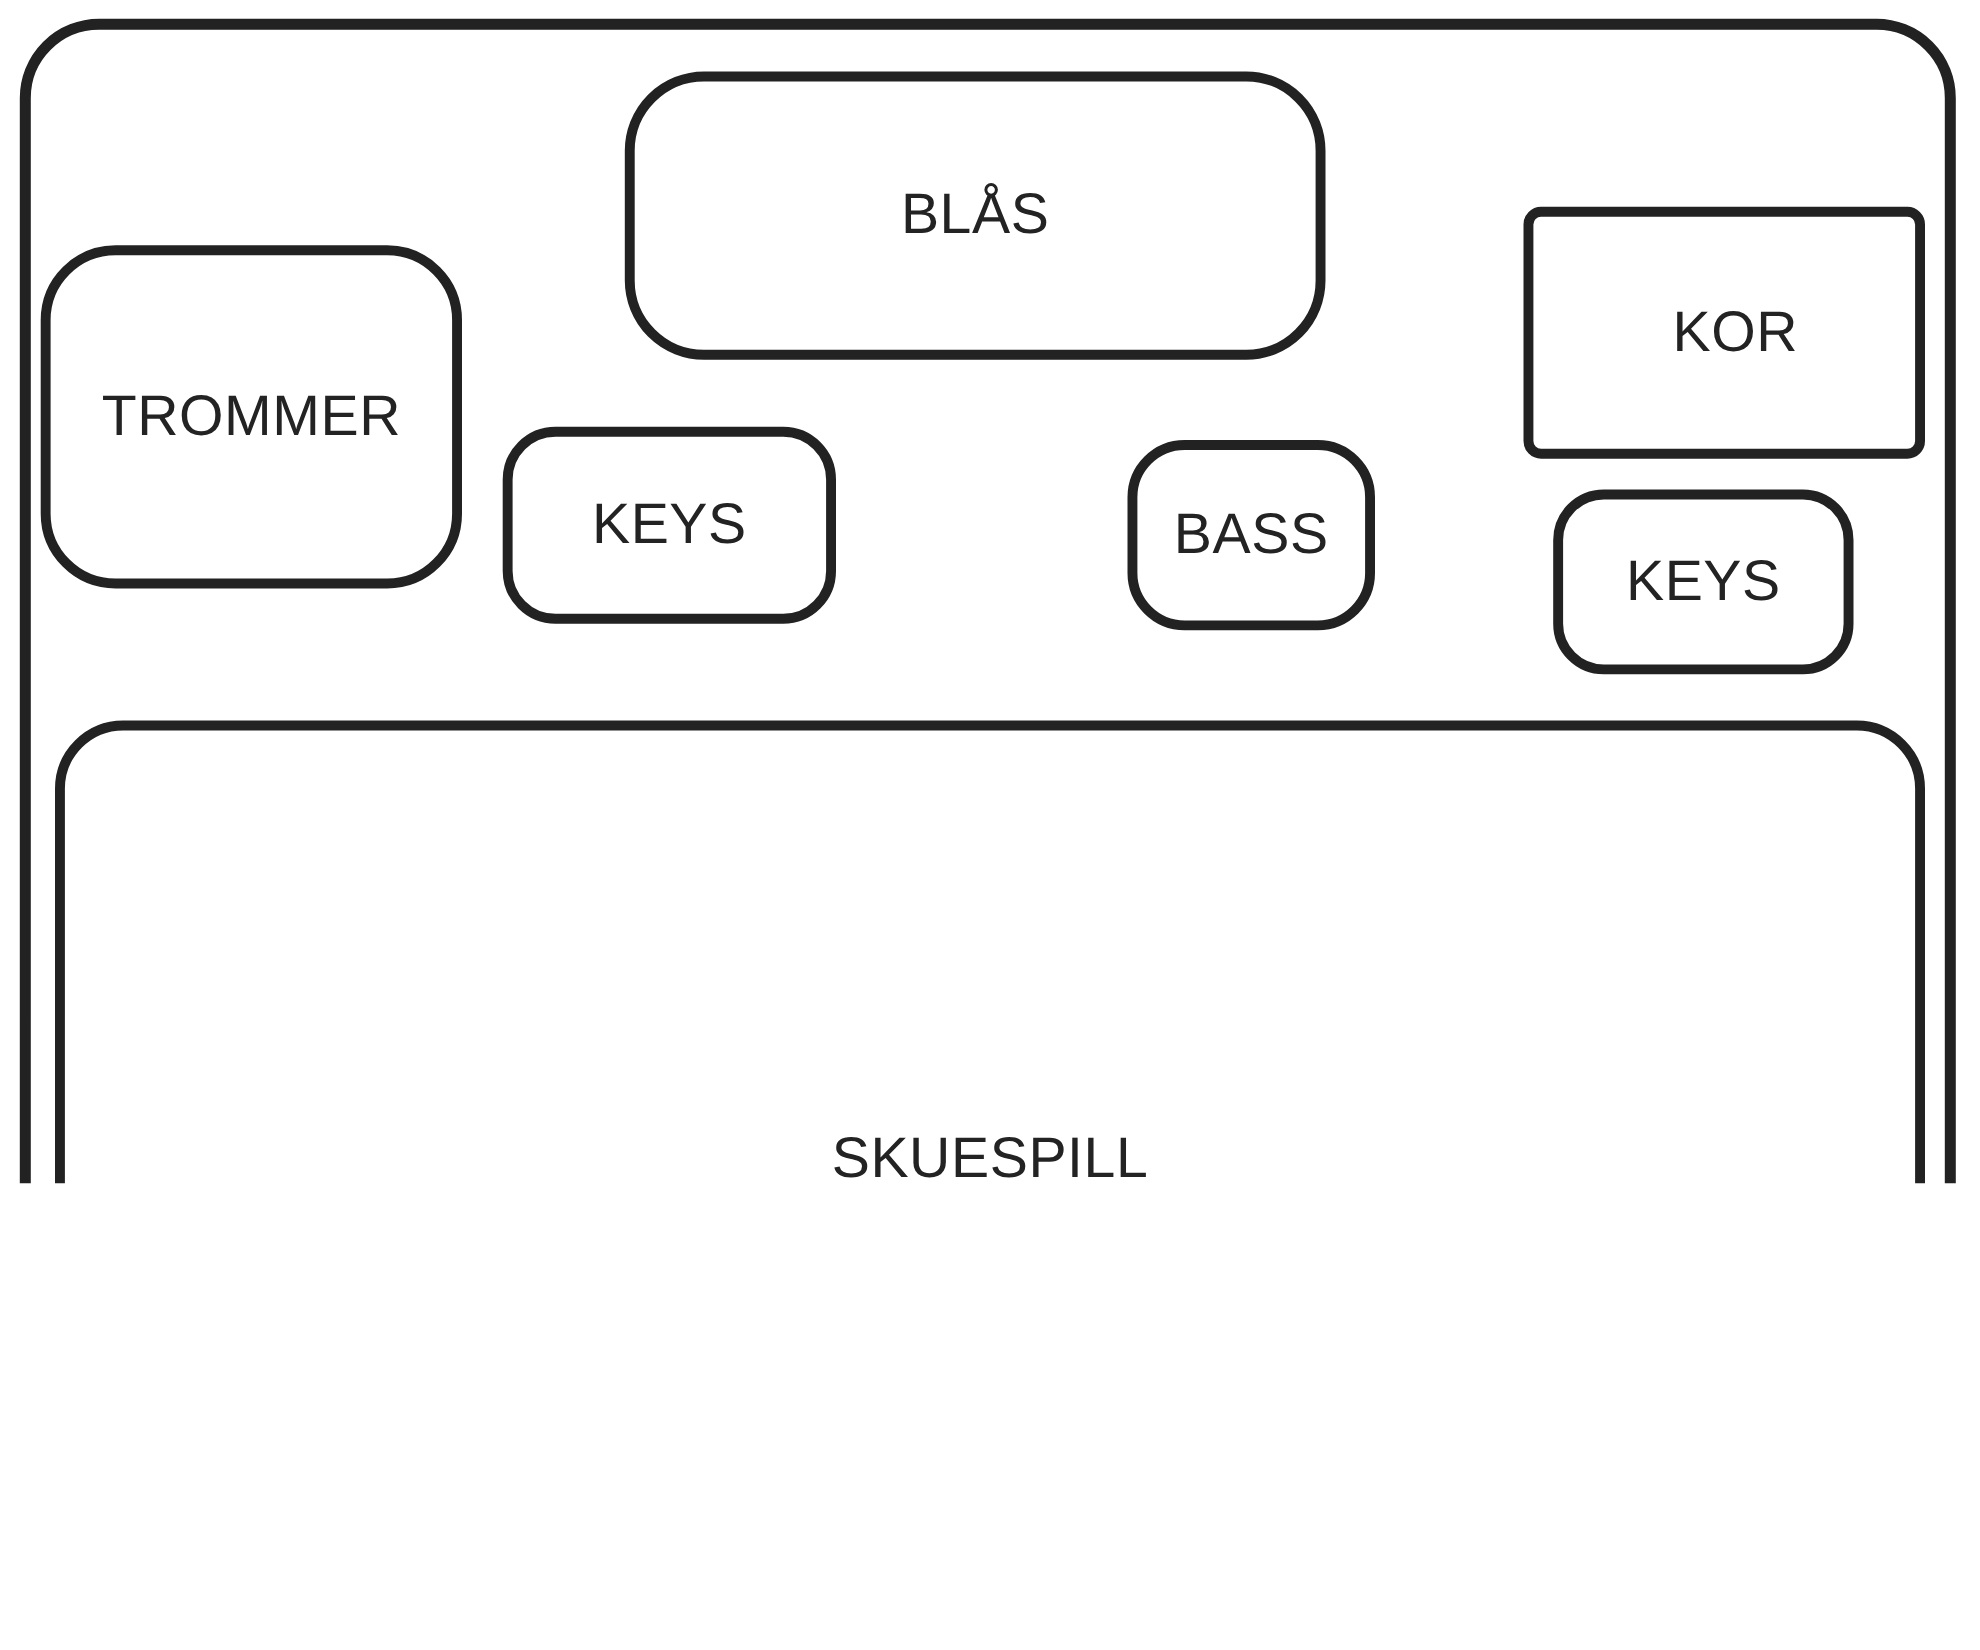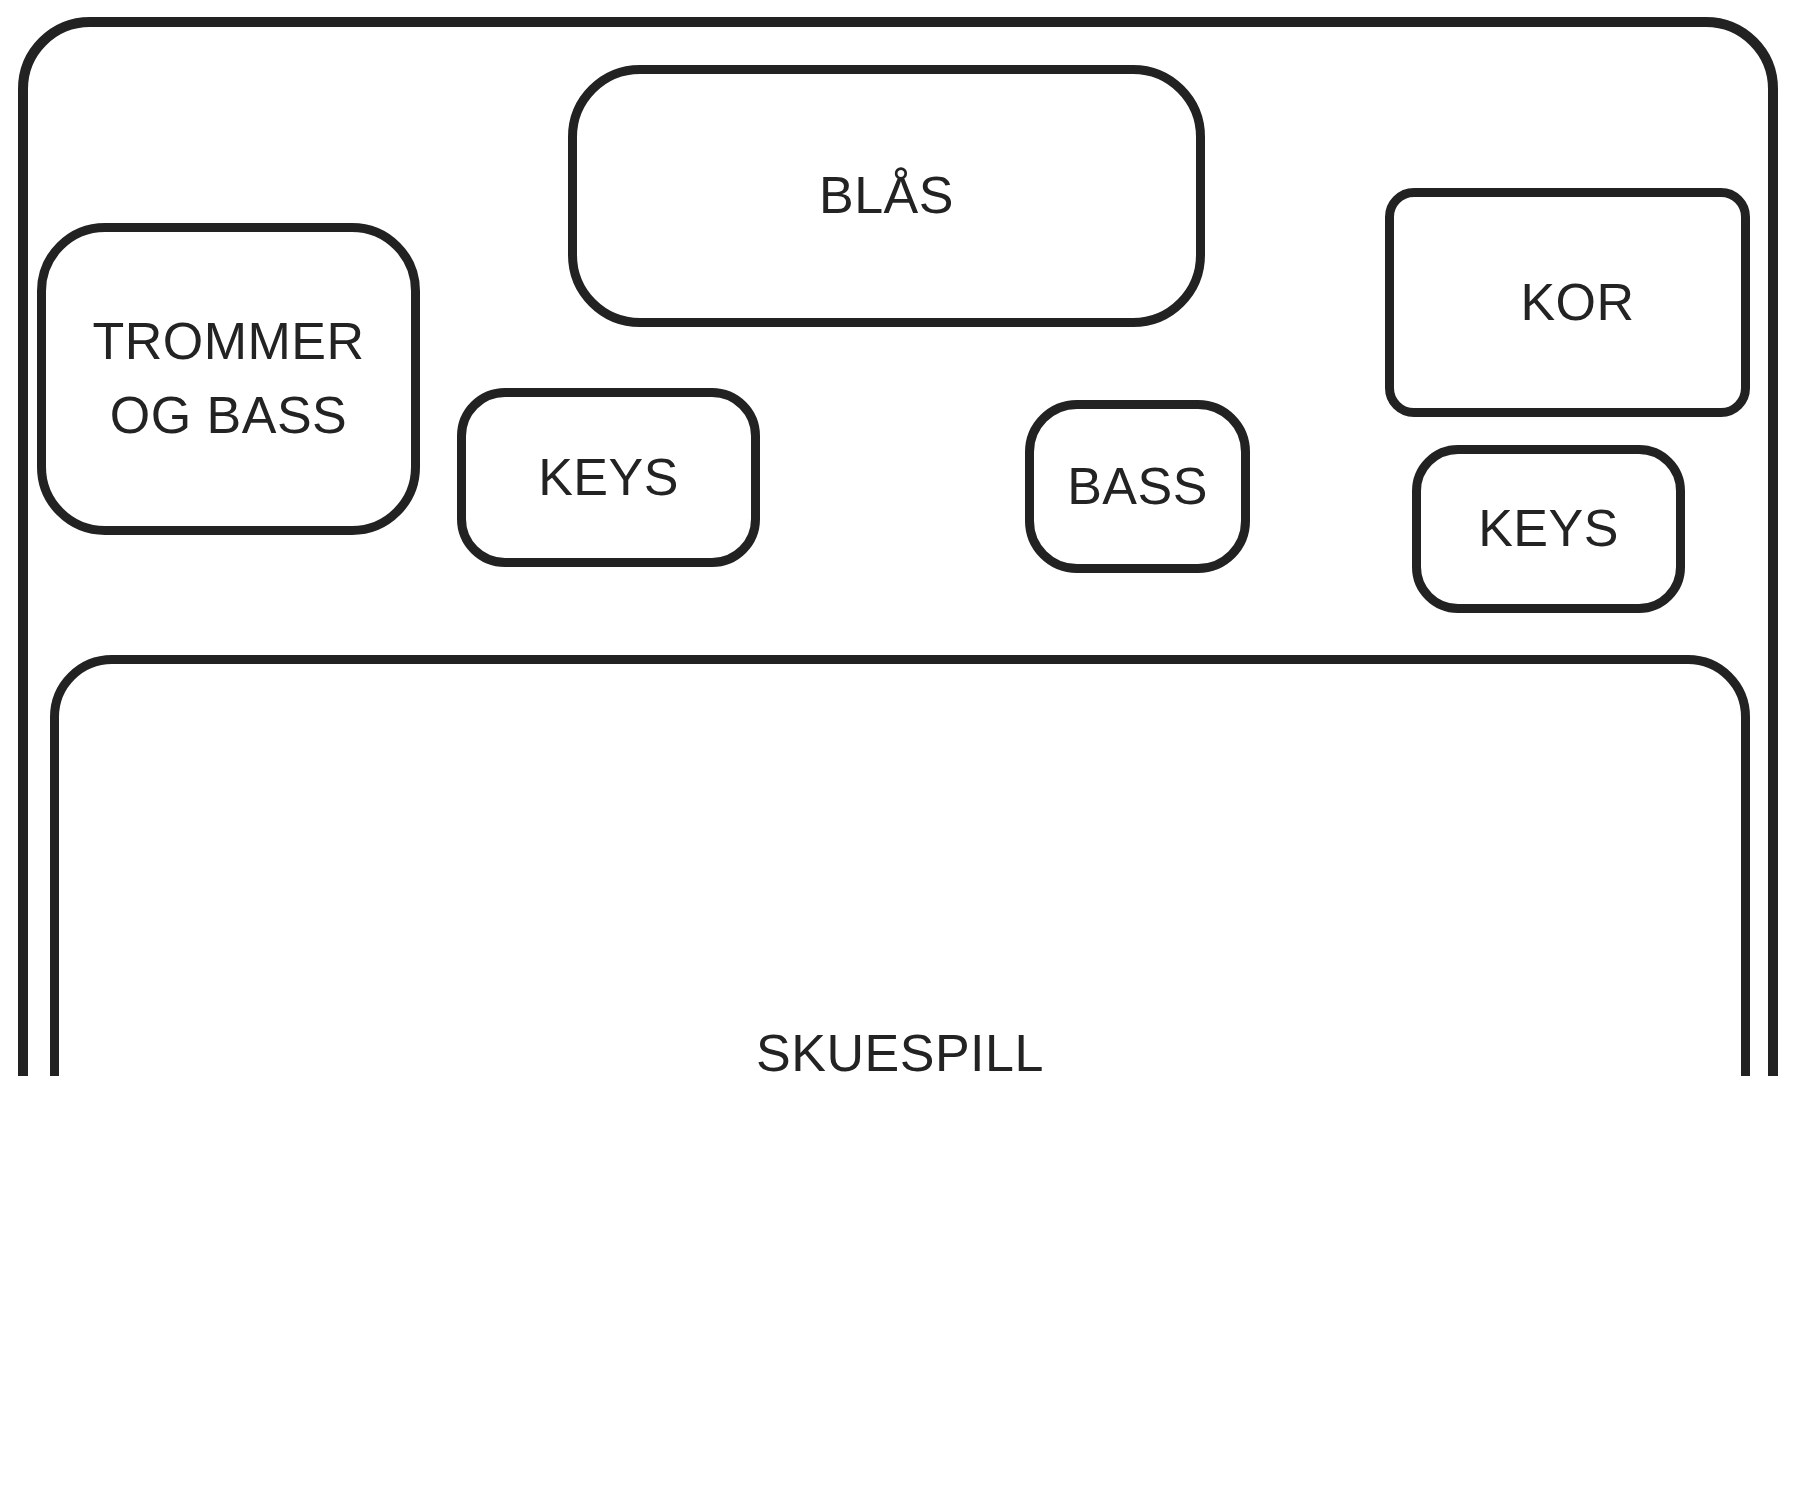--- a/index.html
+++ b/index.html
@@ -50,21 +50,21 @@
   #zone-keys-left {
     left: 457px; top: 388px; width: 303px; height: 179px;
     border-radius: 48px;
   }
   #zone-gitar {
     left: 1025px; top: 400px; width: 225px; height: 173px;
     border-radius: 52px;
   }
   #zone-kor {
     left: 1385px; top: 188px; width: 365px; height: 229px;
-    border-radius: 29px;
+    border-radius: 16px;
     padding-left: 20px;
   }
   #zone-keys-right {
     left: 1412px; top: 445px; width: 273px; height: 168px;
     border-radius: 46px;
   }
   #zone-skuespill {
     left: 50px; top: 655px; width: 1700px; height: 798px;
     border-radius: 62px;
     text-align: right;
@@ -77,21 +77,20 @@
 
   <div class="box" id="stage-outline"></div>
 
   <div class="box" id="zone-blas">
     <span class="label">BLÅS</span>
   </div>
 
   <div class="box" id="zone-trommer-og-bass">
     <span class="label">
       <span class="line">TROMMER</span>
-      <span class="line">OG BASS</span>
     </span>
   </div>
 
   <div class="box" id="zone-keys-left">
     <span class="label">KEYS</span>
   </div>
 
   <div class="box" id="zone-gitar">
     <span class="label">BASS</span>
   </div>

